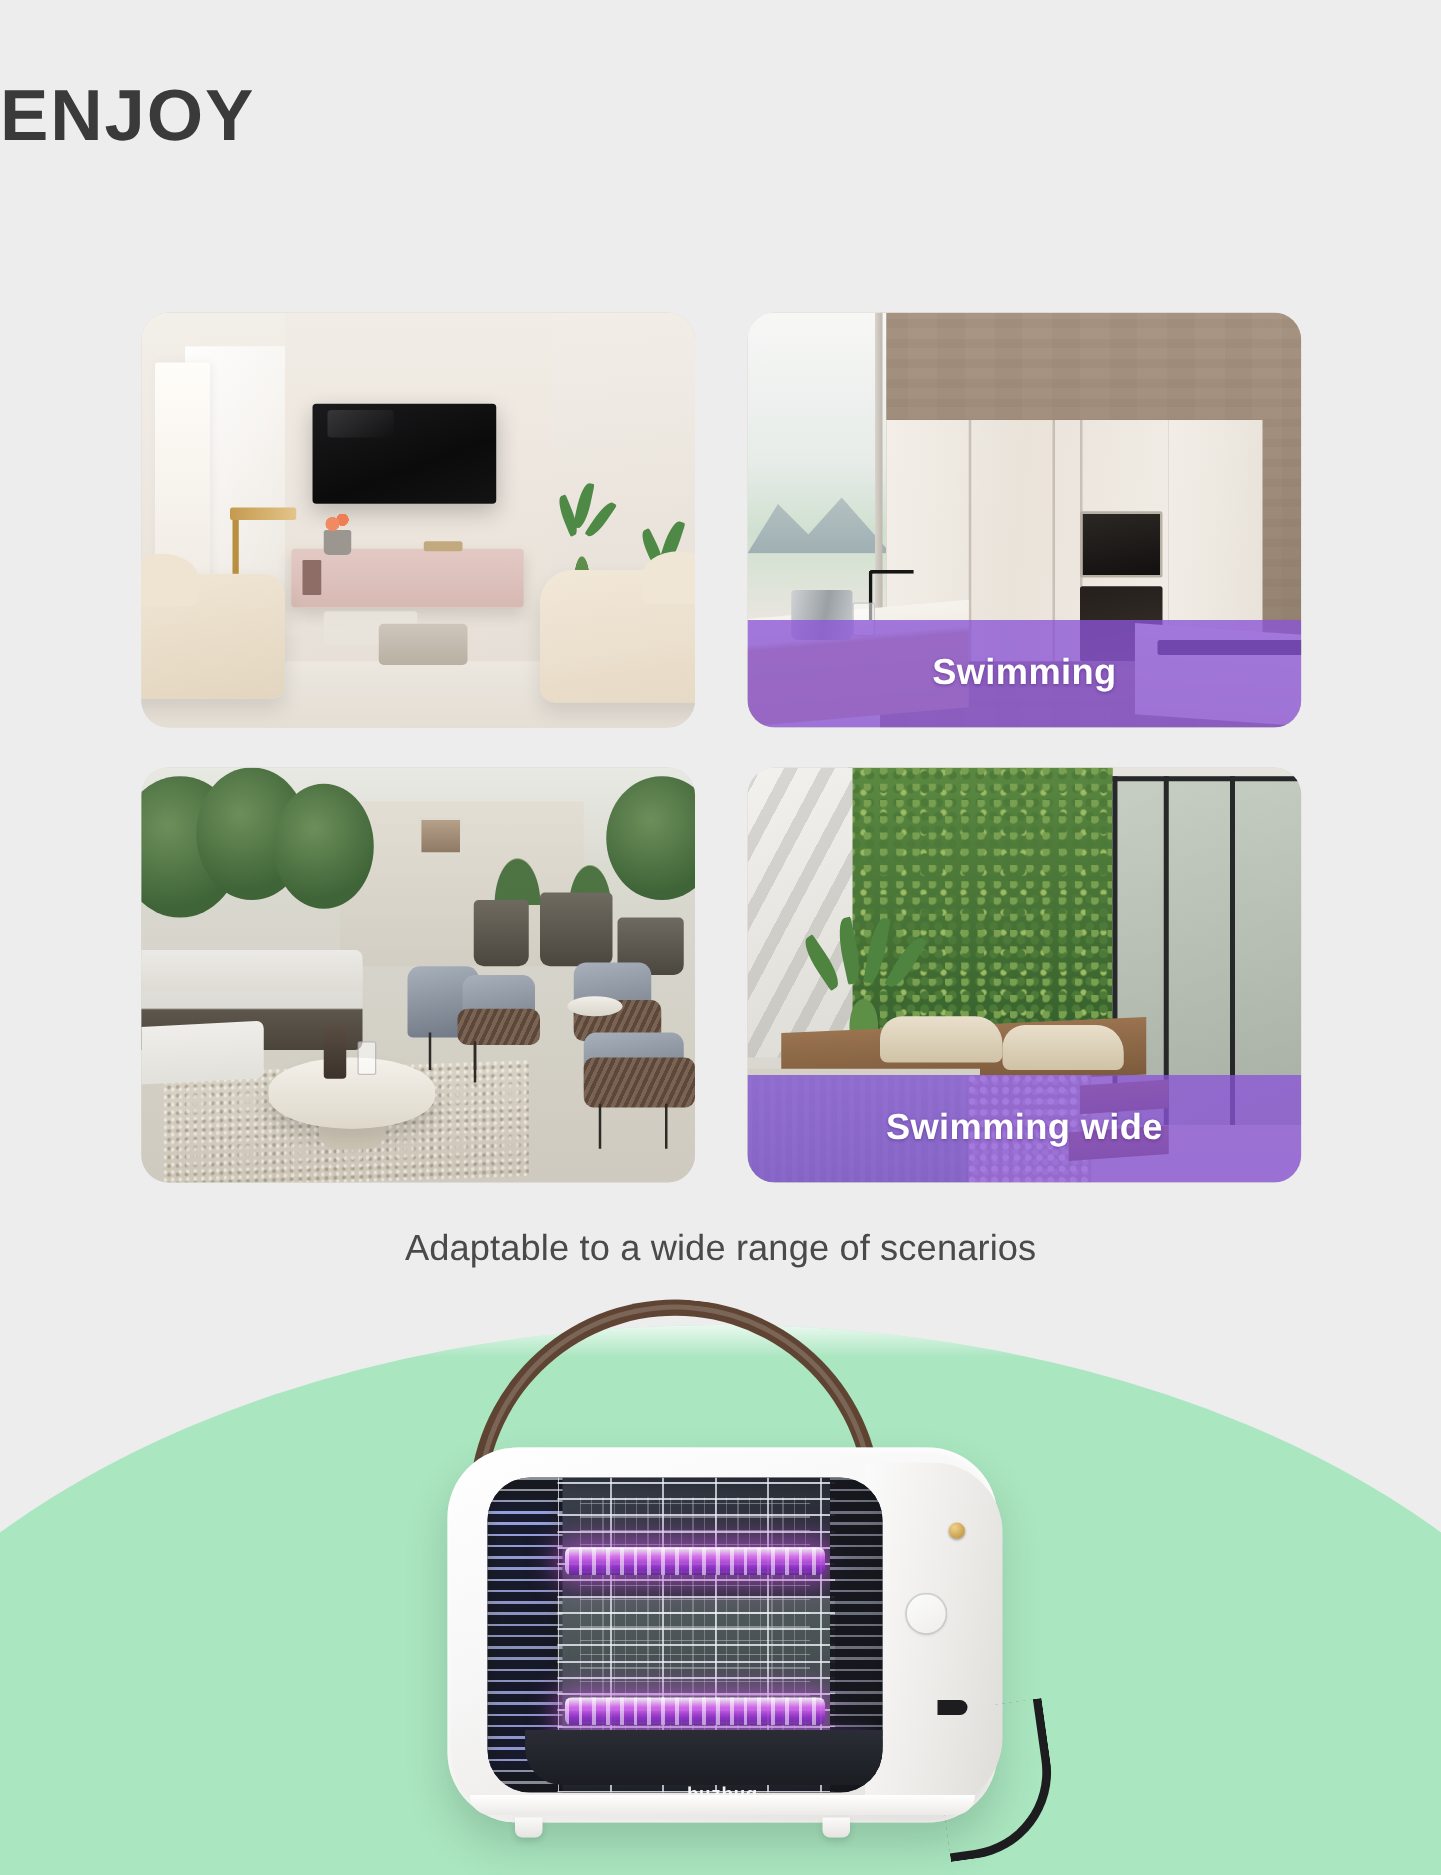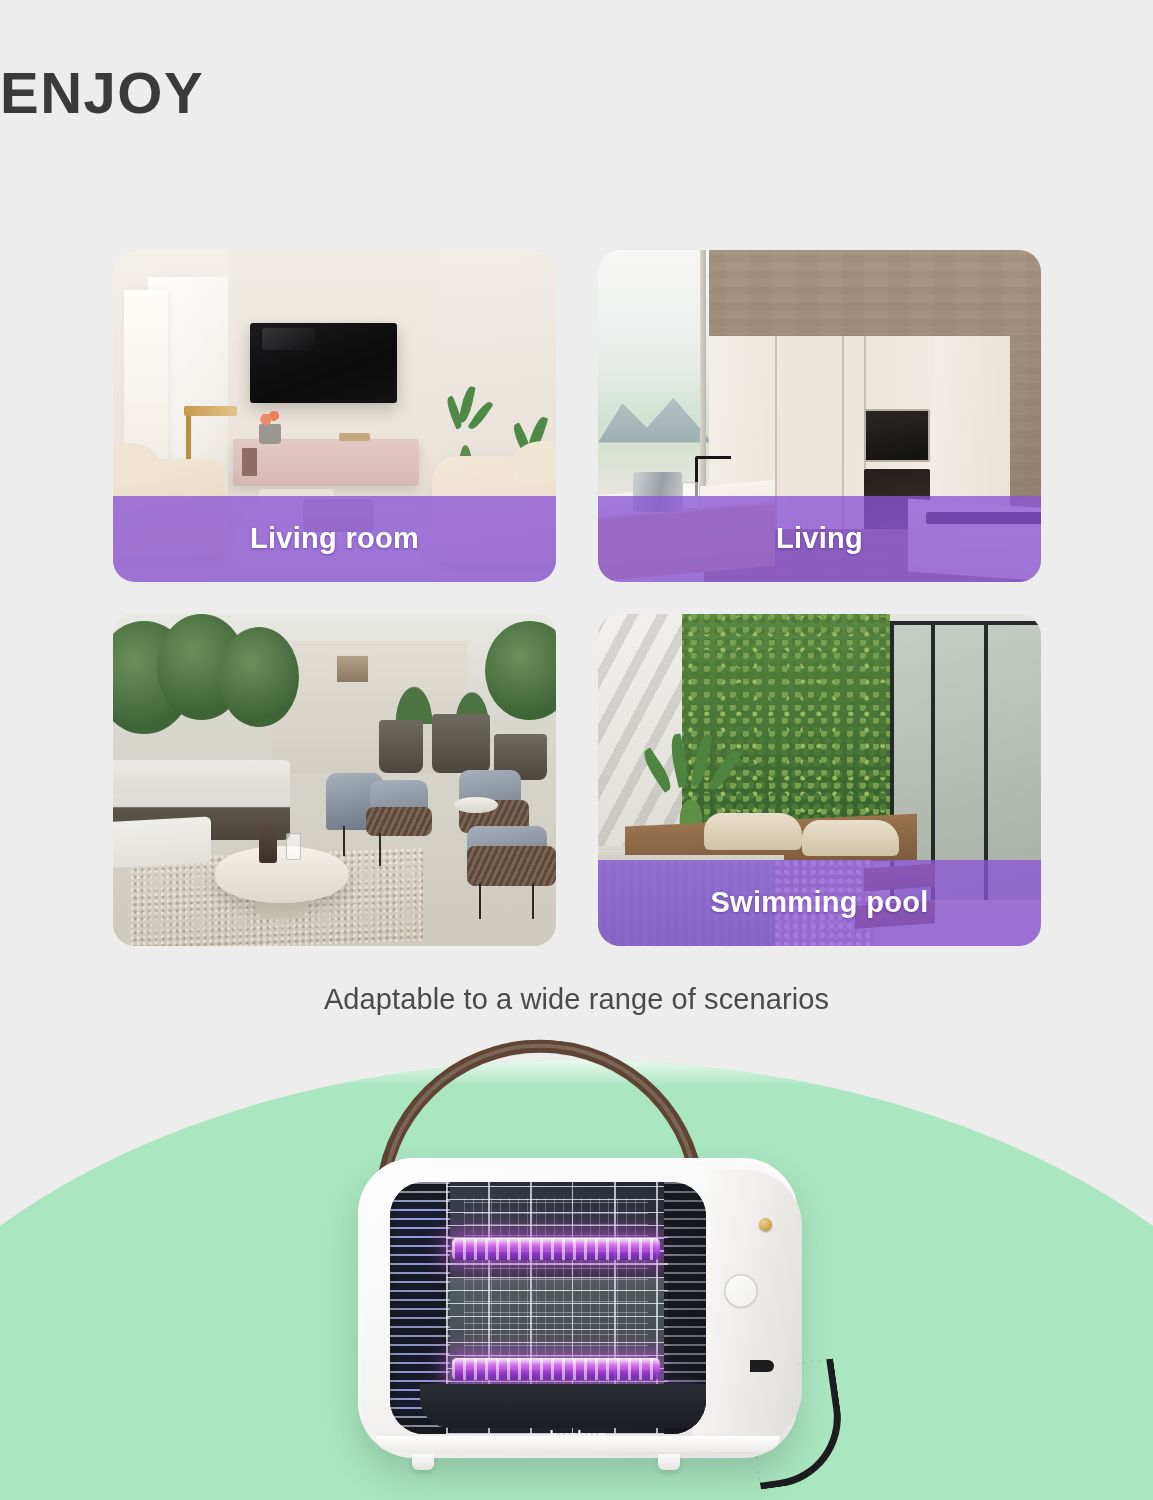--- a/index.html
+++ b/index.html
@@ -401,23 +401,20 @@
       <div class="leaf" style="right:16%;top:45%;width:2%;height:10%;transform:rotate(34deg);"></div>
       <div class="pot"></div>
       <div class="leaf" style="right:3%;top:50%;width:2.4%;height:11%;transform:rotate(18deg);"></div>
       <div class="leaf" style="right:6.5%;top:52%;width:2.2%;height:10%;transform:rotate(-26deg);"></div>
       <div class="floor"></div>
       <div class="ctable"></div>
       <div class="ottoman"></div>
       <div class="sofa-l"></div>
       <div class="sofa-r"></div>
     </div>
-    <div class="band">
-      <span class="band-label">Living room</span>
-    </div>
   </div>
 
   <div class="card">
     <div class="scene kt">
       <div class="brick"></div>
       <div class="window"></div>
       <div class="mtn"></div>
       <div class="mullion"></div>
       <div class="cabtall"></div>
       <div class="seam" style="left:40%;"></div>
@@ -427,21 +424,21 @@
       <div class="oven"></div>
       <div class="oven2"></div>
       <div class="isle-r"></div>
       <div class="cooktop"></div>
       <div class="island"></div>
       <div class="faucet"></div>
       <div class="pot"></div>
       <div class="glass"></div>
     </div>
     <div class="band">
-      <span class="band-label">Living</span>
+      <span class="band-label">Swimming</span>
     </div>
   </div>
 
   <div class="card">
     <div class="scene pt">
       <div class="sky"></div>
       <div class="wall"></div>
       <div class="win"></div>
       <div class="tree" style="left:-4%;top:2%;width:22%;height:34%;"></div>
       <div class="tree" style="left:10%;top:0%;width:20%;height:32%;"></div>
@@ -494,21 +491,21 @@
       <div class="deck"></div>
       <div class="lounger" style="left:24%;top:60%;width:22%;"></div>
       <div class="lounger" style="left:46%;top:62%;width:22%;"></div>
       <div class="coping"></div>
       <div class="pool"></div>
       <div class="pebbles"></div>
       <div class="plank" style="left:60%;top:76%;width:16%;height:7%;transform:skewY(-4deg);"></div>
       <div class="plank" style="left:58%;top:87%;width:18%;height:7%;transform:skewY(-4deg);"></div>
     </div>
     <div class="band">
-      <span class="band-label">Swimming pool</span>
+      <span class="band-label">Swimming wide</span>
     </div>
   </div>
 
 </div>
 
 <div class="caption">Adaptable to a wide range of scenarios</div>
 
 <div class="device-wrap">
   <div class="handle"></div>
   <div class="handle-sheen"></div>

